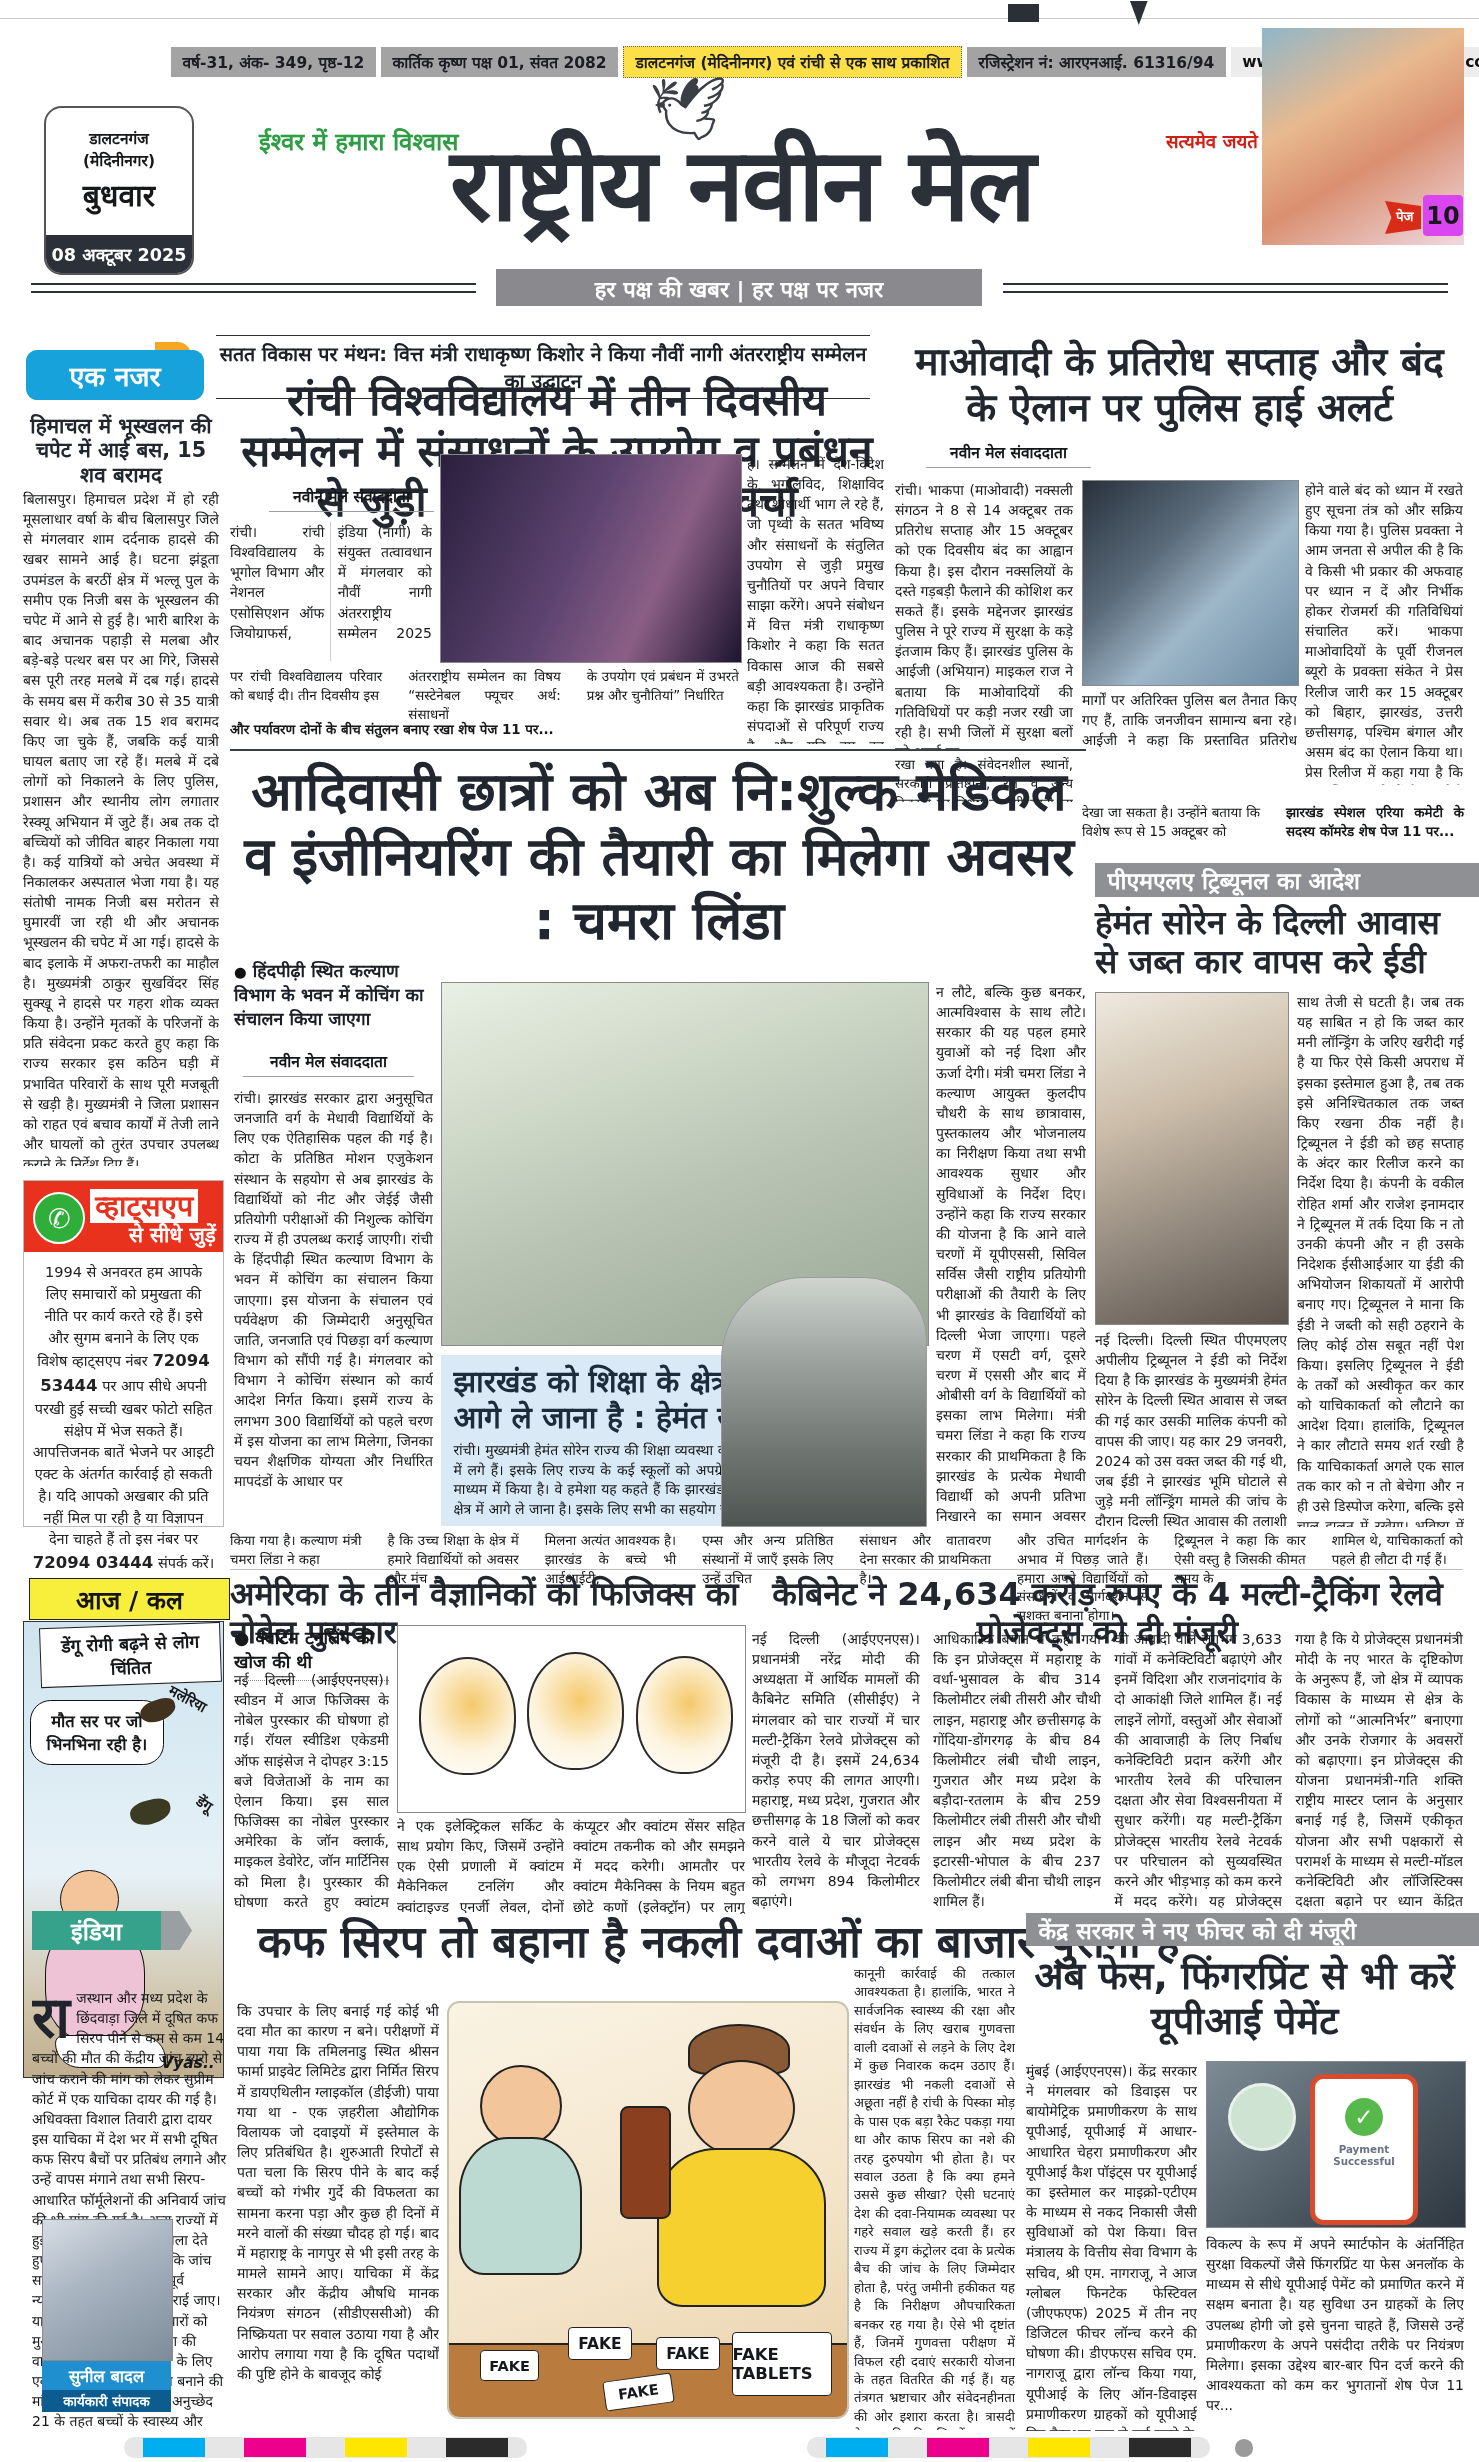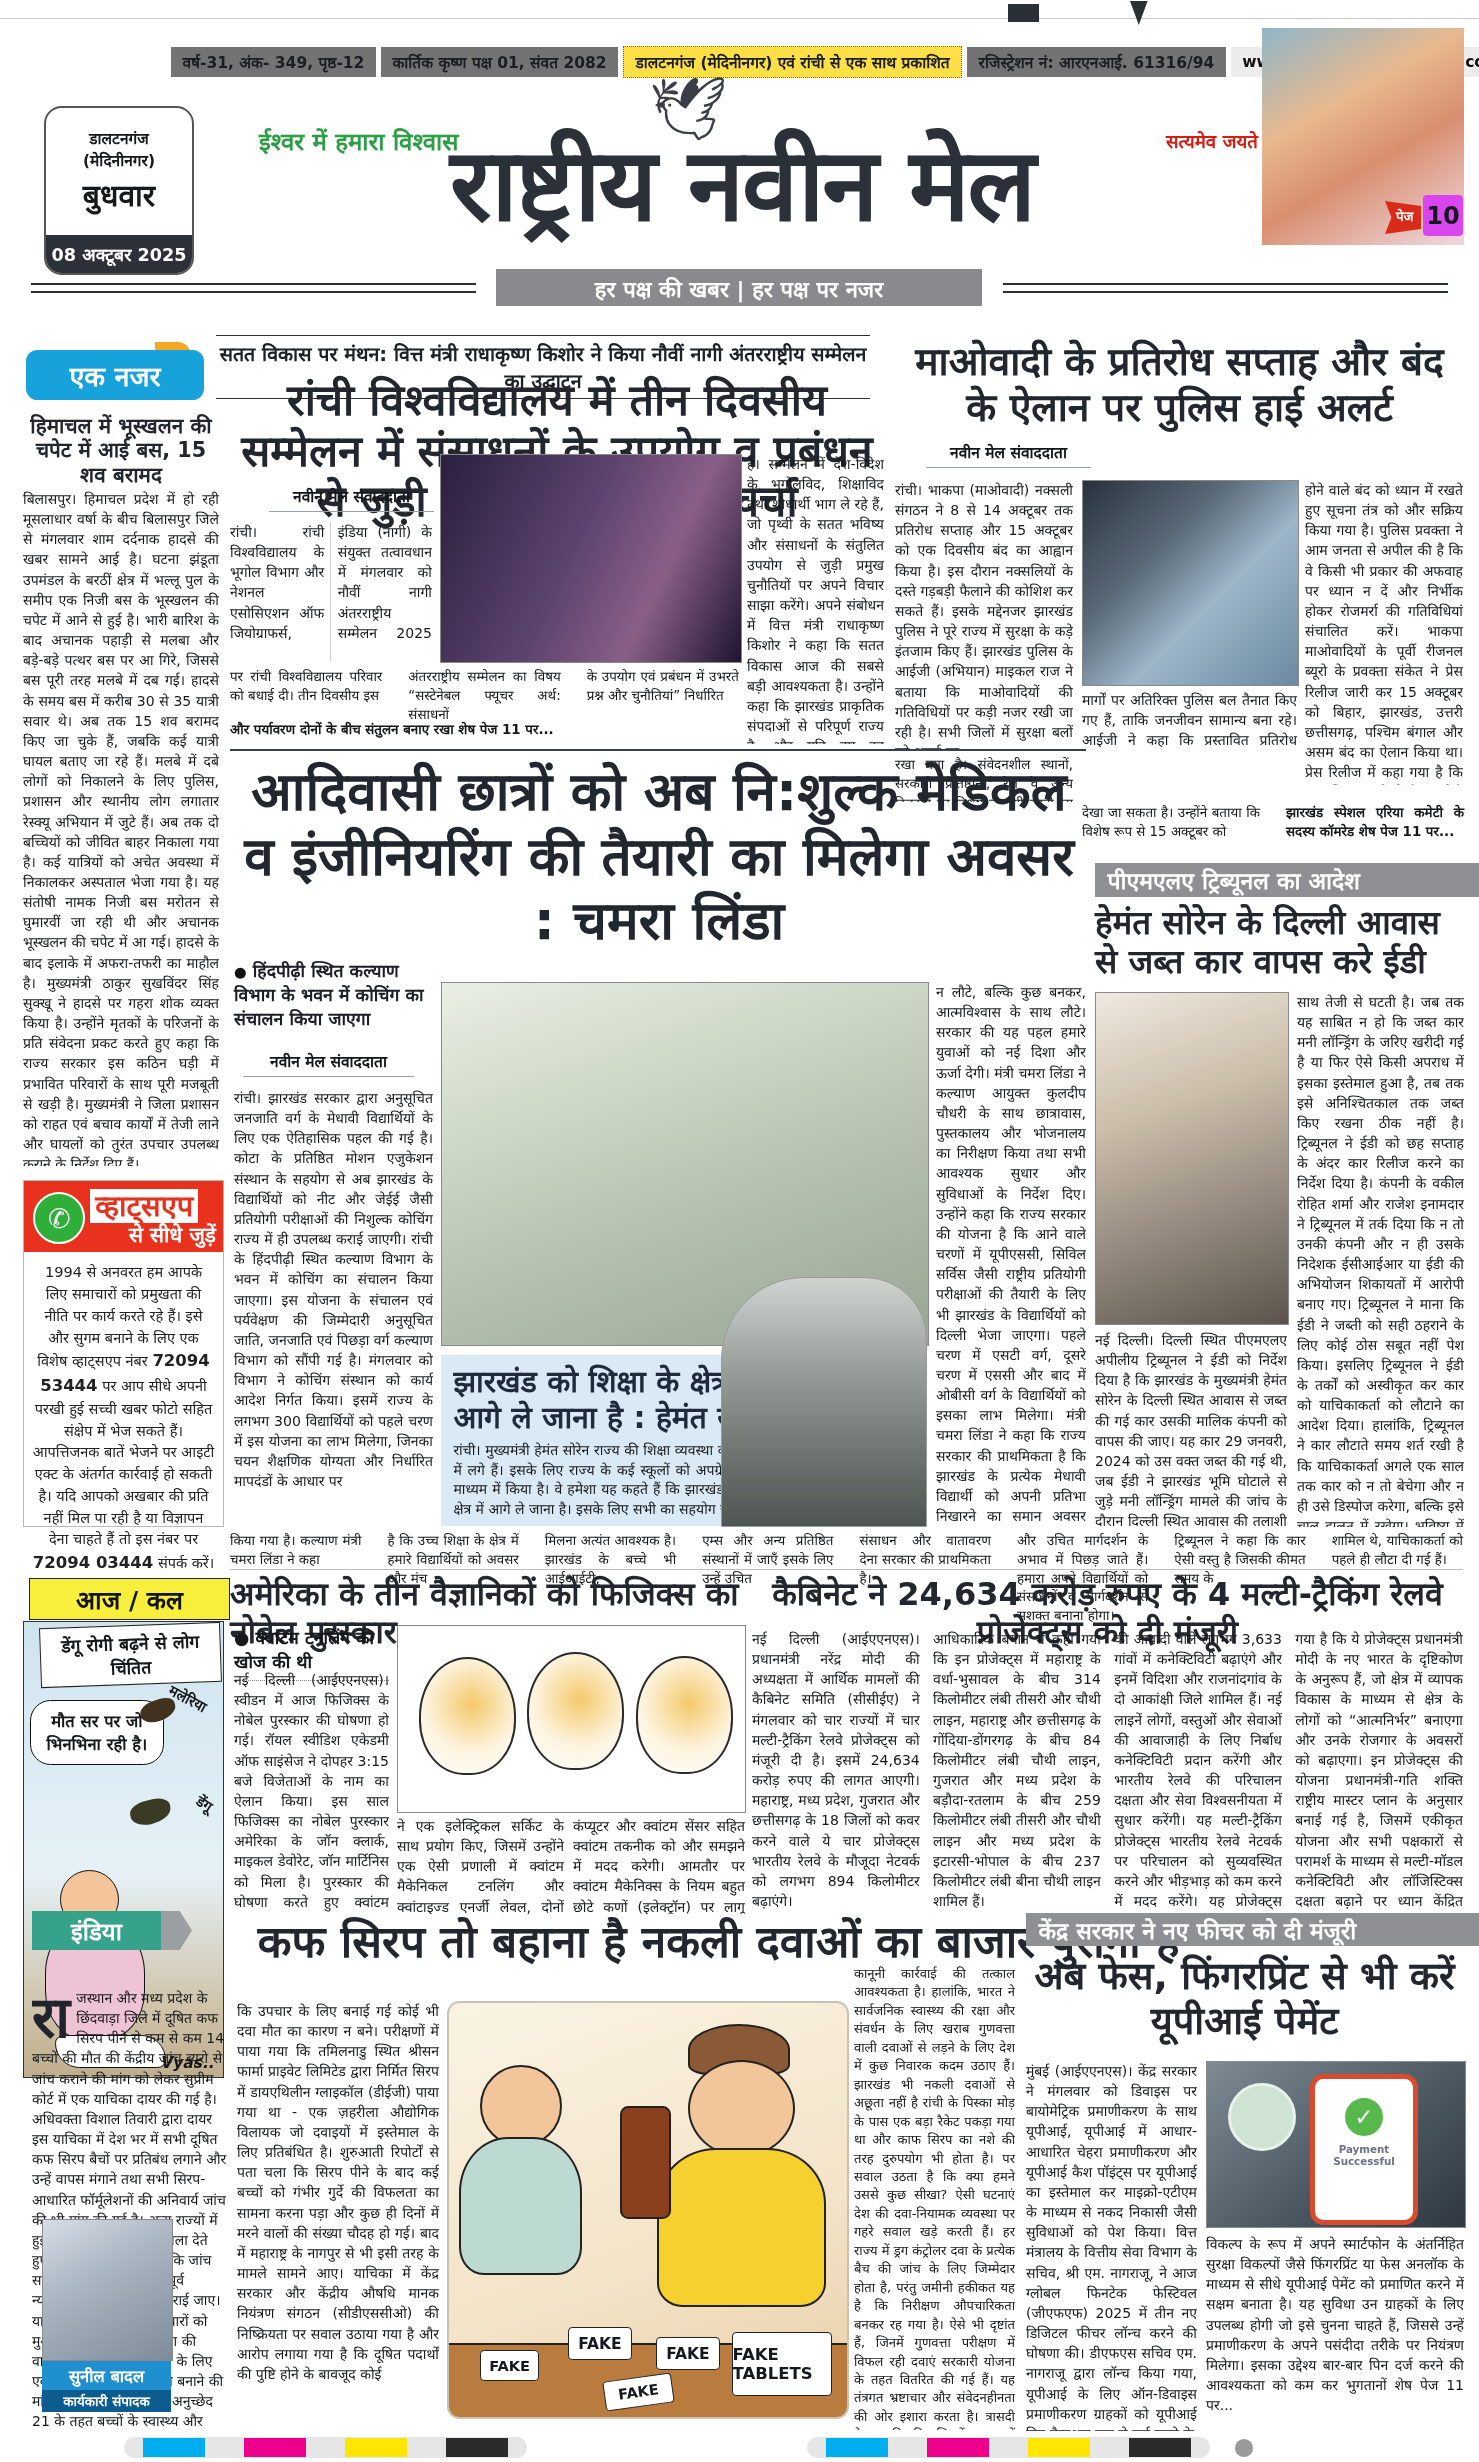--- a/index.html
+++ b/index.html
@@ -5,21 +5,21 @@
   html,body{margin:0;padding:0;background:#f2f2f0;}
   .page{position:relative;width:1479px;height:2462px;background:#ffffff;overflow:hidden;
         font-family:"DejaVu Sans","Liberation Sans",sans-serif;color:#17181a;}
   .abs{position:absolute;}
   .bt{font-size:14px;line-height:1.44;text-align:justify;color:#17181a;}
   .bts{font-size:13px;line-height:1.42;text-align:justify;color:#17181a;}
   .hl{font-weight:800;color:#22262e;line-height:1.18;}
   .center{text-align:center;}
   .byline{font-weight:800;font-size:15.5px;text-align:center;color:#15161a;border-bottom:1.6px solid #9aa0a6;padding-bottom:4.1px;}
   .kbar{background:#8f9094;color:#fff;font-weight:800;display:flex;align-items:center;padding:0 12.4px;}
-  .infochip{background:#737373;font-weight:800;font-size:15.5px;color:#1c1d22;display:flex;align-items:center;padding:0 11.4px;height:30px;white-space:nowrap;}
+  .infochip{background:#a3a3a3;font-weight:800;font-size:15.5px;color:#1c1d22;display:flex;align-items:center;padding:0 11.4px;height:30px;white-space:nowrap;}
   .photo{border:0.5px solid #8a8a8a;}
   .rule-h{background:#3a3f47;height:1.6px;}
   .dbl{height:6.2px;border-top:2.1px solid #2b3039;border-bottom:2.1px solid #2b3039;}
   .wrapband{display:flex;gap:26px;}
   .wrapband .wb{flex:1;font-size:13.4px;line-height:1.4;text-align:justify;}
   .contb{font-weight:800;}
   .cols2{column-count:2;column-gap:13.4px;column-rule:0.5px solid #cfcfcf;}
   .fake-tag{position:absolute;background:#fff;border:1.6px solid #222;border-radius:4.1px;
             font-weight:800;color:#16181d;display:flex;align-items:center;justify-content:center;}
   .nb-face{position:absolute;width:93px;height:114px;border:2.1px solid #2b2b2b;border-radius:50% 50% 46% 46%;

